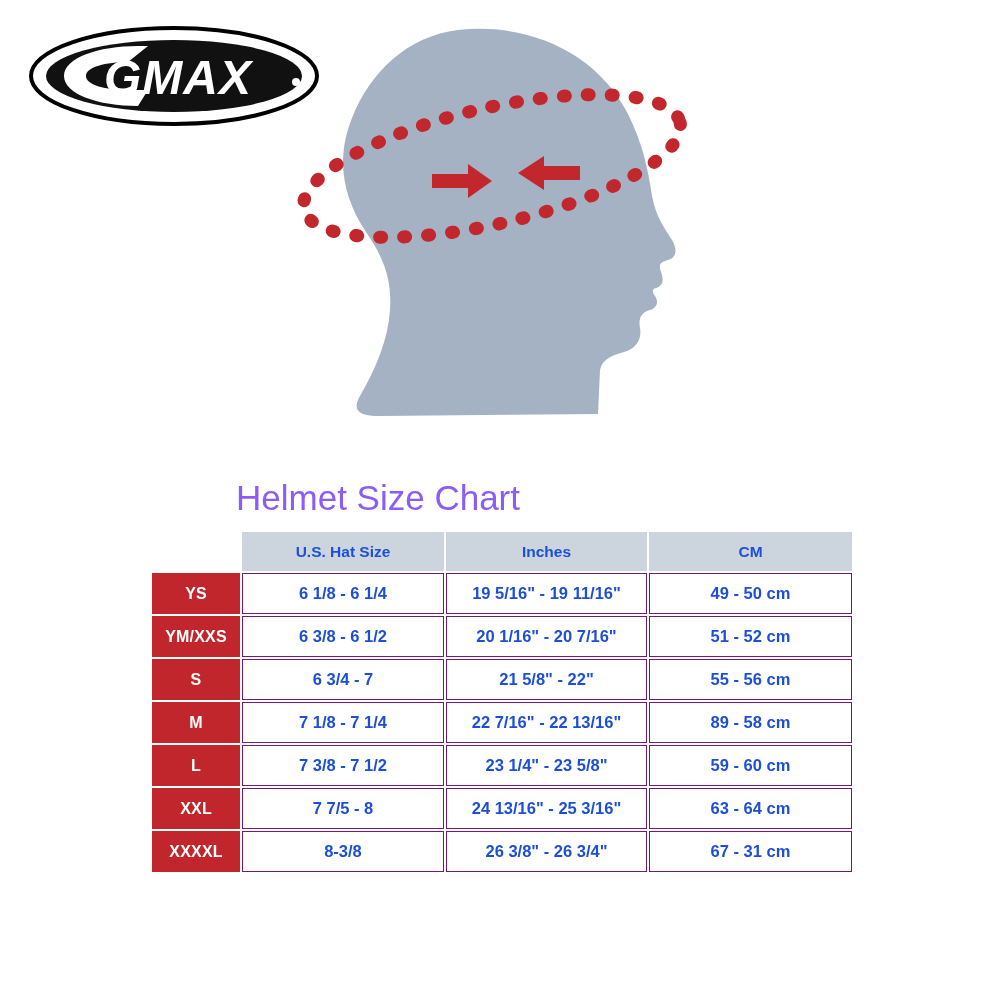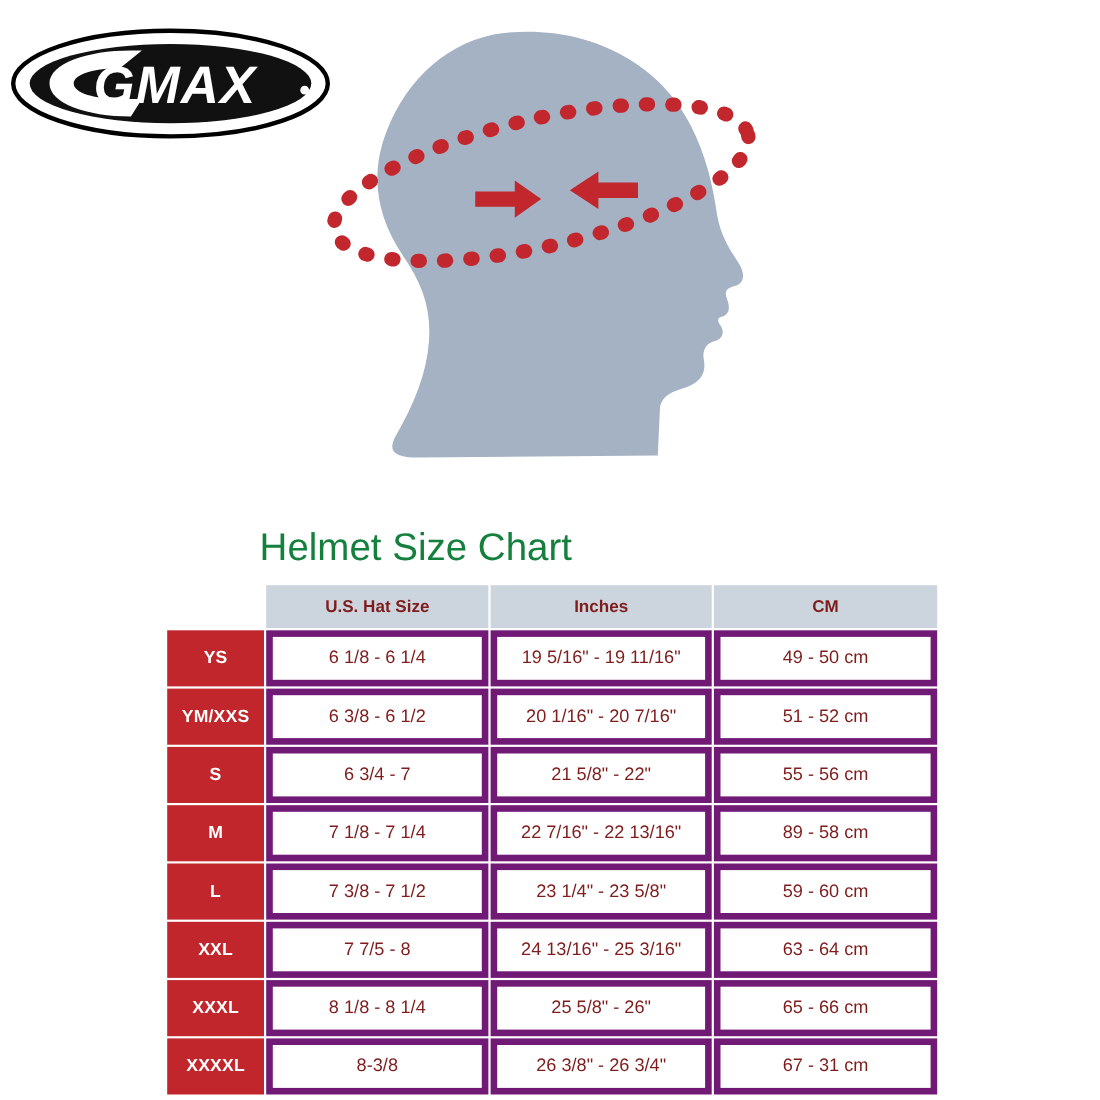--- a/index.html
+++ b/index.html
@@ -11,21 +11,21 @@
     width: 1000px;
     height: 1000px;
     position: relative;
     font-family: "Liberation Sans", sans-serif;
     overflow: hidden;
   }
 
   
   #brand-logo {
     position: absolute;
-    left: 9px;
+    left: 28px;
     top: 24px;
     width: 292px;
     height: 104px;
   }
 
   
   #head-illustration {
     position: absolute;
     left: 280px;
     top: 18px;
@@ -33,21 +33,21 @@
     height: 420px;
   }
 
   
   #chart-title {
     position: absolute;
     left: 236px;
     top: 478px;
     font-size: 35px;
     font-weight: 400;
-    color: #15803d;
+    color: #8b5cf6;
     letter-spacing: 0px;
     white-space: nowrap;
   }
 
   
   #size-table {
     position: absolute;
     left: 150px;
     top: 530px;
     width: 700px;
@@ -59,21 +59,21 @@
   #size-table col.c-hat    { width: 202px; }
   #size-table col.c-inches { width: 201px; }
   #size-table col.c-cm     { width: 203px; }
 
   #size-table th, #size-table td {
     padding: 0;
     height: 39px;
     font-size: 16.5px;
     text-align: center;
     vertical-align: middle;
-    color: #7f1d1d;
+    color: #1d4ed8;
     font-weight: bold;
   }
 
   
   #size-table thead th.hdr {
     background: #ccd5dd;
     height: 31px;
     font-size: 15.5px;
     border: none;
   }
@@ -86,22 +86,22 @@
   #size-table td.size-cell {
     background: #c0262b;
     color: #ffffff;
     font-size: 16px;
     letter-spacing: 0.2px;
     border: none;
   }
   
   #size-table td.val-cell {
     background: #ffffff;
-    border: 6px solid #701a75;
-    font-weight: normal;
+    border: 1px solid #701a75;
+    font-weight: bold;
   }
 
   .nowrap { white-space: nowrap; }
 </style>
 </head>
 <body>
 
 <div id="brand-logo">
   <svg viewBox="0 0 292 104" width="292" height="104">
 
@@ -196,25 +196,19 @@
       <td class="val-cell nowrap">23 1/4" - 23 5/8"</td>
       <td class="val-cell nowrap">59 - 60 cm</td>
     </tr>
     <tr>
       <td class="size-cell">XXL</td>
       <td class="val-cell nowrap">7 7/5 - 8</td>
       <td class="val-cell nowrap">24 13/16" - 25 3/16"</td>
       <td class="val-cell nowrap">63 - 64 cm</td>
     </tr>
     <tr>
-      <td class="size-cell">XXXL</td>
-      <td class="val-cell nowrap">8 1/8 - 8 1/4</td>
-      <td class="val-cell nowrap">25 5/8" - 26"</td>
-      <td class="val-cell nowrap">65 - 66 cm</td>
-    </tr>
-    <tr>
       <td class="size-cell">XXXXL</td>
       <td class="val-cell nowrap">8-3/8</td>
       <td class="val-cell nowrap">26 3/8" - 26 3/4"</td>
       <td class="val-cell nowrap">67 - 31 cm</td>
     </tr>
   </tbody>
 </table>
 
 </body></html>

